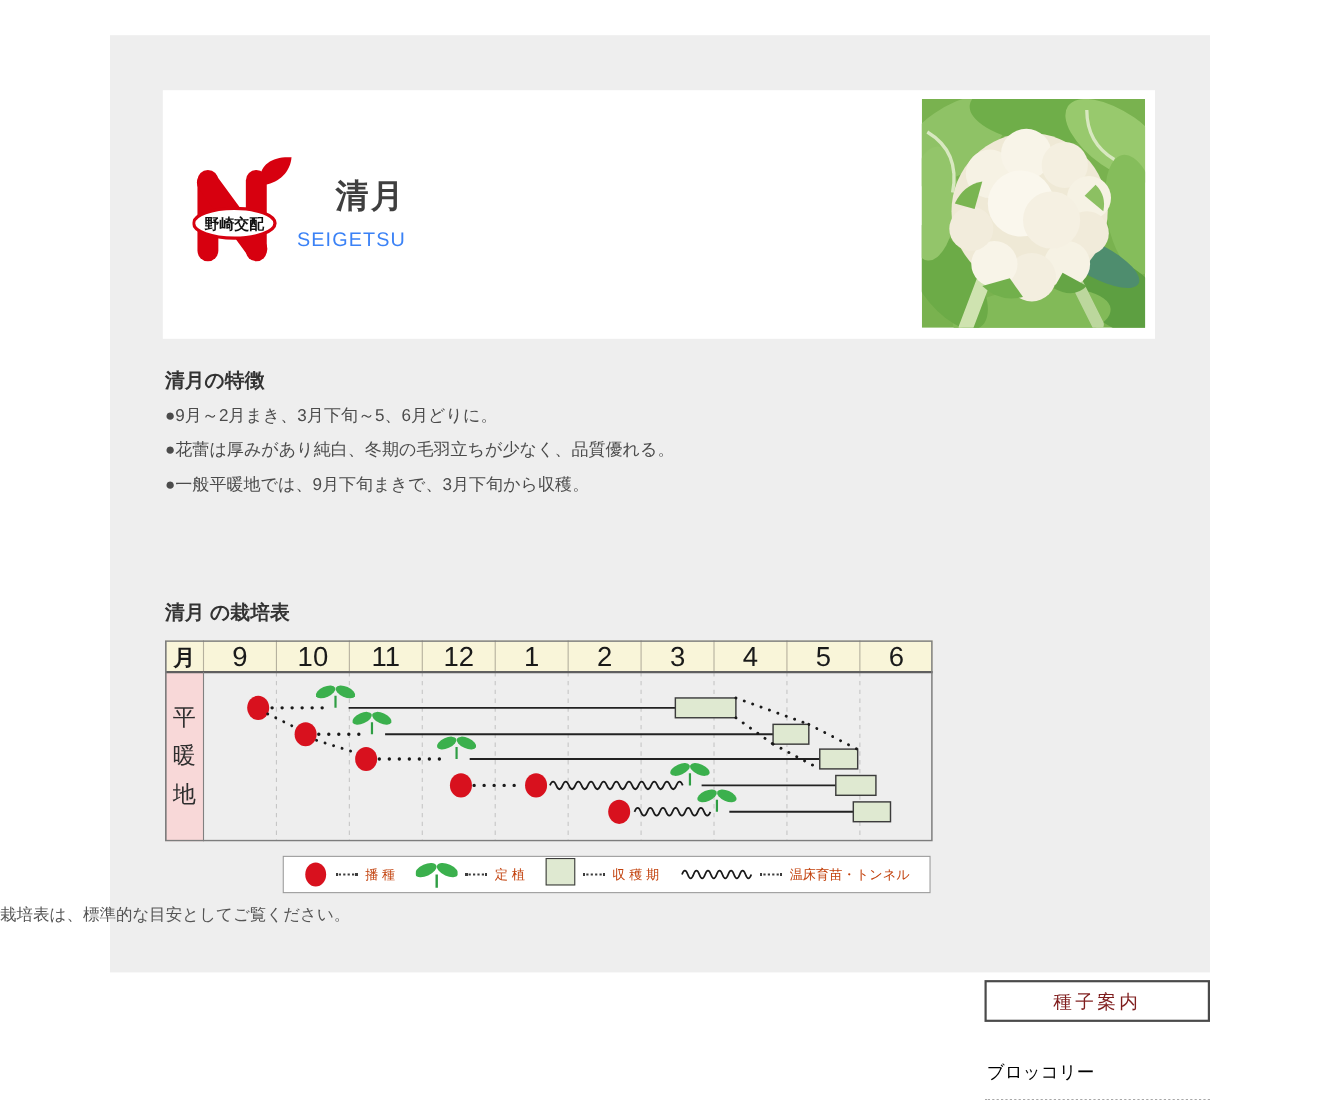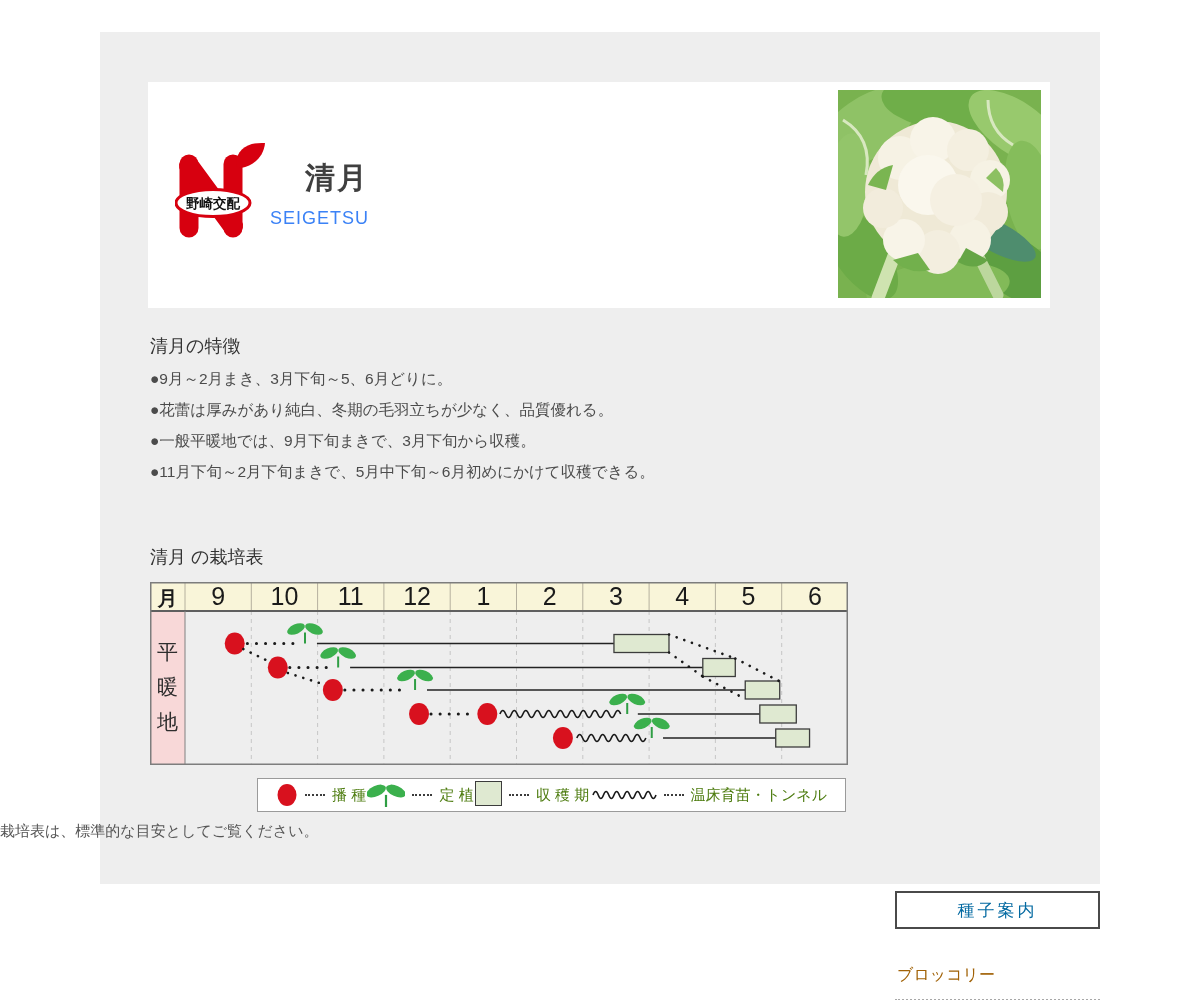--- a/index.html
+++ b/index.html
@@ -10,47 +10,47 @@
   }
   .panel { position:absolute; left:100px; top:32px; width:1000px; height:852px; background:#eeeeee; }
 
   .card { position:absolute; left:148px; top:82px; width:902px; height:226px; background:#ffffff; }
   .logo { position:absolute; left:27px; top:59px; width:92px; height:106px; }
   .title-block { position:absolute; left:122px; top:76px; }
   .product-title { font-size:30px; font-weight:bold; color:#3f3f3f; letter-spacing:2px;text-align:right; }
   .product-subtitle { margin-top:9px; font-size:18px; color:#3b82f6; letter-spacing:1px; }
   .photo { position:absolute; top:8px; right:9px; width:203px; height:208px; }
 
-  .sec-heading { position:absolute; left:150px; font-size:18px; font-weight:normal; color:#333333; }
+  .sec-heading { position:absolute; left:150px; font-size:18px; font-weight:bold; color:#333333; }
   .features-list { position:absolute; left:150px; top:363px; list-style:none; }
   .features-list li { font-size:15.5px; color:#4b4b4b; line-height:31px; white-space:nowrap; }
 
   .chart-wrap { position:absolute; left:150px; top:582px; width:698px; height:183px; }
   .legend {
     position:absolute; left:257px; top:778px; width:589px; height:34px;
     background:#ffffff; border:1px solid #9a9a9a;
     display:flex; align-items:center; justify-content:space-between; padding:0 18px;
   }
   .legend-item { display:flex; align-items:center; }
   .legend-item svg { display:block; }
   .legend-dots { display:inline-block; width:20px; border-top:2px dotted #3c3c3c; margin:0 7px; }
-  .legend-label { font-size:15px; color:#4d7c0f; white-space:nowrap; }
+  .legend-label { font-size:12px; color:#c2410c; white-space:nowrap; }
   .legend-harvest-swatch { display:inline-block; width:27px; height:25px; background:#dfe9d1; border:1.5px solid #3c3c3c; }
 
   .note { position:absolute; left:0; top:822px; width:1045px; text-align:left; font-size:15px; color:#555555; }
 
   .seed-guide {
     position:absolute; left:895px; top:891px; width:205px; height:38px;
-    background:#ffffff; border:2px solid #4a4a4a; color:#0369a1;
+    background:#ffffff; border:2px solid #4a4a4a; color:#7f1d1d;
     display:flex; align-items:center; justify-content:center;
     font-size:17px; letter-spacing:3px; cursor:pointer;
   }
   .broccoli {
     position:absolute; left:895px; top:963px; width:205px;
-    font-size:16px; color:#a16207; padding:2px 0 13px 2px;
+    font-size:16px; color:#000000; padding:2px 0 13px 2px;
     border-bottom:2px dotted #a8a8a8; cursor:pointer;
   }
 </style>
 </head>
 <body>
 
 <div class="page">
   <div class="panel"></div>
 
   <div class="card">
@@ -99,21 +99,20 @@
       <path d="M30,95 Q38,78 55,75 L48,100 Z" fill="#7ab551"></path>
       <path d="M158,78 Q168,88 165,102 L148,88 Z" fill="#8cc062"></path>
     </svg>
   </div>
 
   <h2 class="sec-heading" style="top:334px;">清月の特徴</h2>
   <ul class="features-list">
     <li>●9月～2月まき、3月下旬～5、6月どりに。</li>
     <li>●花蕾は厚みがあり純白、冬期の毛羽立ちが少なく、品質優れる。</li>
     <li>●一般平暖地では、9月下旬まきで、3月下旬から収穫。</li>
-    <li>●11月下旬～2月下旬まきで、5月中下旬～6月初めにかけて収穫できる。</li>
   </ul>
 
   <h2 class="sec-heading" style="top:545px;">清月 の栽培表</h2>
   <div class="chart-wrap">
     <svg id="chart-svg" width="698" height="183" viewBox="0 0 698 183">
         <rect x="0" y="0" width="698" height="29" fill="#f9f5d9"></rect>
         <rect x="0" y="29" width="35" height="154" fill="#f8d8d8"></rect>
         <line x1="35" y1="0" x2="35" y2="29" stroke="#b5b09e" stroke-width="1"></line>
         <line x1="101.3" y1="0" x2="101.3" y2="29" stroke="#b5b09e" stroke-width="1"></line>
         <line x1="101.3" y1="29" x2="101.3" y2="181.5" stroke="#c6c6c6" stroke-width="1" stroke-dasharray="4 4"></line>

